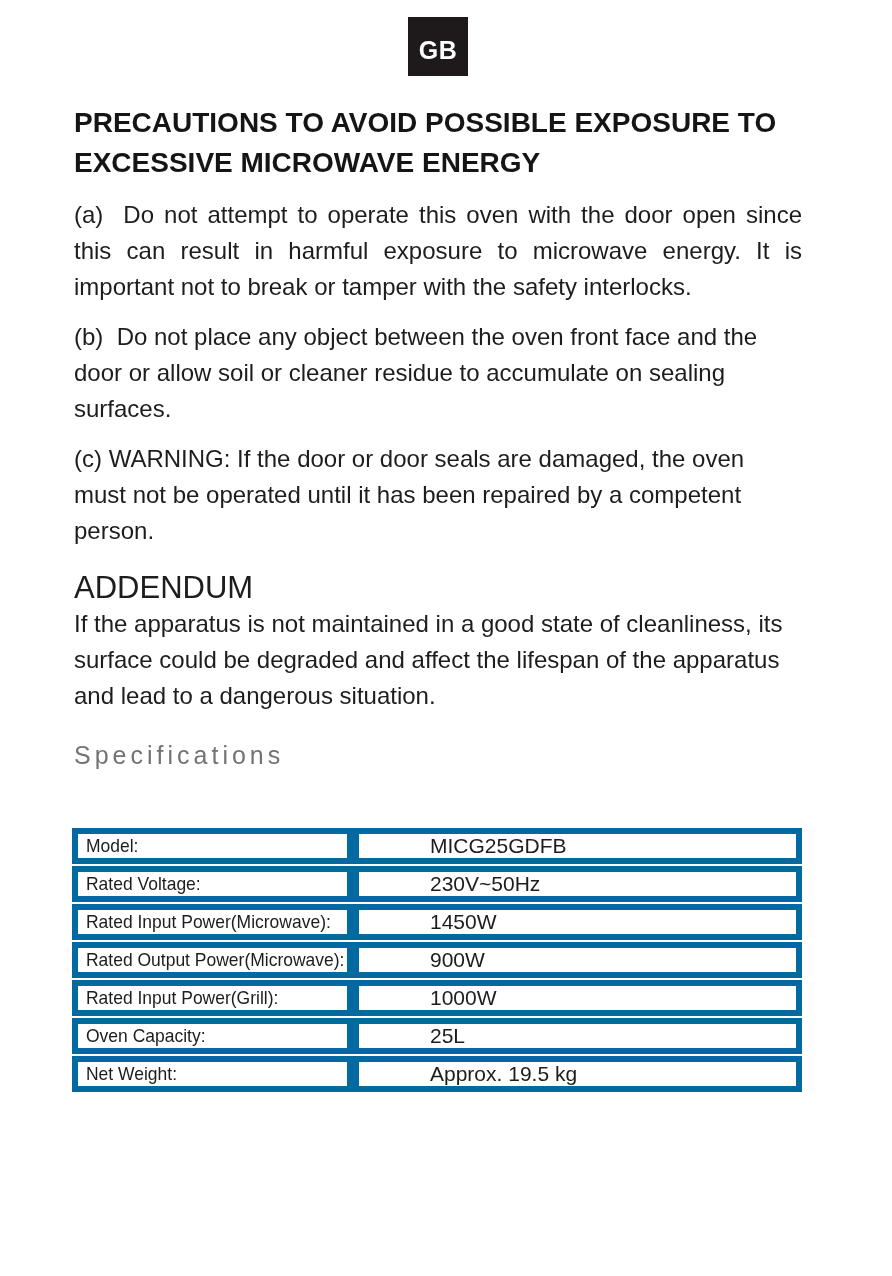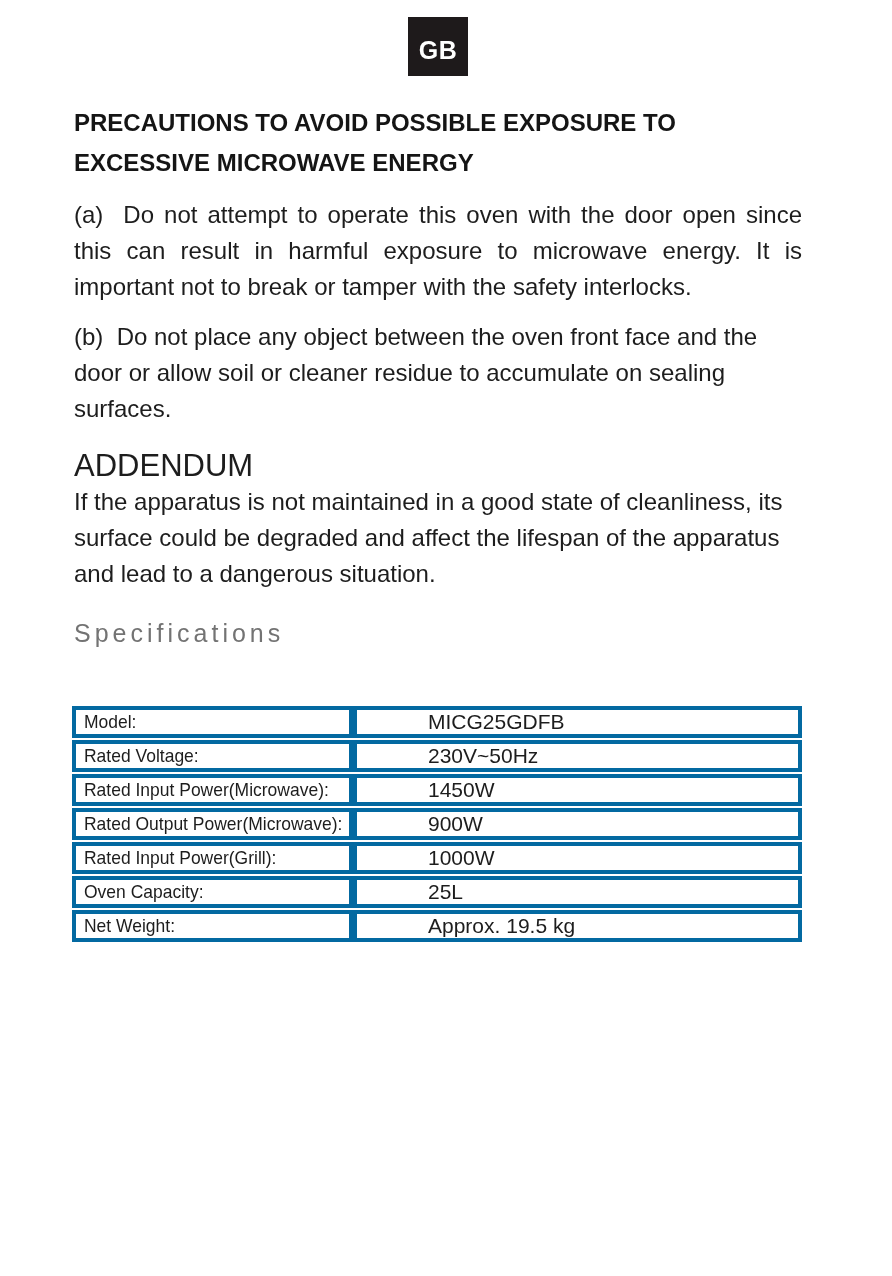--- a/index.html
+++ b/index.html
@@ -28,21 +28,21 @@
     background: #1e1a1b;
     color: #ffffff;
     font-size: 25px;
     font-weight: bold;
     line-height: 66px;
     text-align: center;
     letter-spacing: 0.5px;
   }
   h1.doc-title {
     margin-top: 26px;
-    font-size: 24px;
+    font-size: 28px;
     line-height: 40px;
     font-weight: bold;
     color: #151515;
     letter-spacing: 0px;
   }
   p.body-par {
     margin-top: 14px;
     font-size: 24px;
     line-height: 36px;
     color: #1d1d1d;
@@ -70,21 +70,21 @@
   }
   table.spec-table {
     margin-top: 56px;
     width: 730px;
     margin-left: -2px;
     border-collapse: separate;
     border-spacing: 0 2px;
     table-layout: fixed;
   }
   table.spec-table td {
-    border: 4px solid #0369a1;
+    border: 6px solid #0369a1;
     height: 23px;
     vertical-align: middle;
     background: #fff;
     overflow: hidden;
     white-space: nowrap;
   }
   td.spec-label-cell {
     width: 281px;
     padding-left: 8px;
     font-size: 19px;
@@ -114,20 +114,21 @@
 <div class="page">
 
   <div class="badge-row">
     <div class="lang-badge">GB</div>
   </div>
 
   <h1 class="doc-title">PRECAUTIONS TO AVOID POSSIBLE EXPOSURE TO EXCESSIVE MICROWAVE ENERGY</h1>
 
   <p class="body-par justified">(a)&nbsp; Do not attempt to operate this oven with the door open since this can result in harmful exposure to microwave energy. It is important not to break or tamper with the safety interlocks.</p>
   <p class="body-par">(b)&nbsp; Do not place any object between the oven front face and the door or allow soil or cleaner residue to accumulate on sealing surfaces.</p>
+  <p class="body-par">(c) WARNING: If the door or door seals are damaged, the oven must not be operated until it has been repaired by a competent person.</p>
 
   <h2 class="addendum-title">ADDENDUM</h2>
   <p class="addendum-par">If the apparatus is not maintained in a good state of cleanliness, its surface could be degraded and affect the lifespan of the apparatus and lead to a dangerous situation.</p>
 
   <h3 class="spec-title">Specifications</h3>
 
   <table class="spec-table">
     <tbody>
       <tr>
         <td class="spec-label-cell"><span class="squeeze">Model:</span></td>

